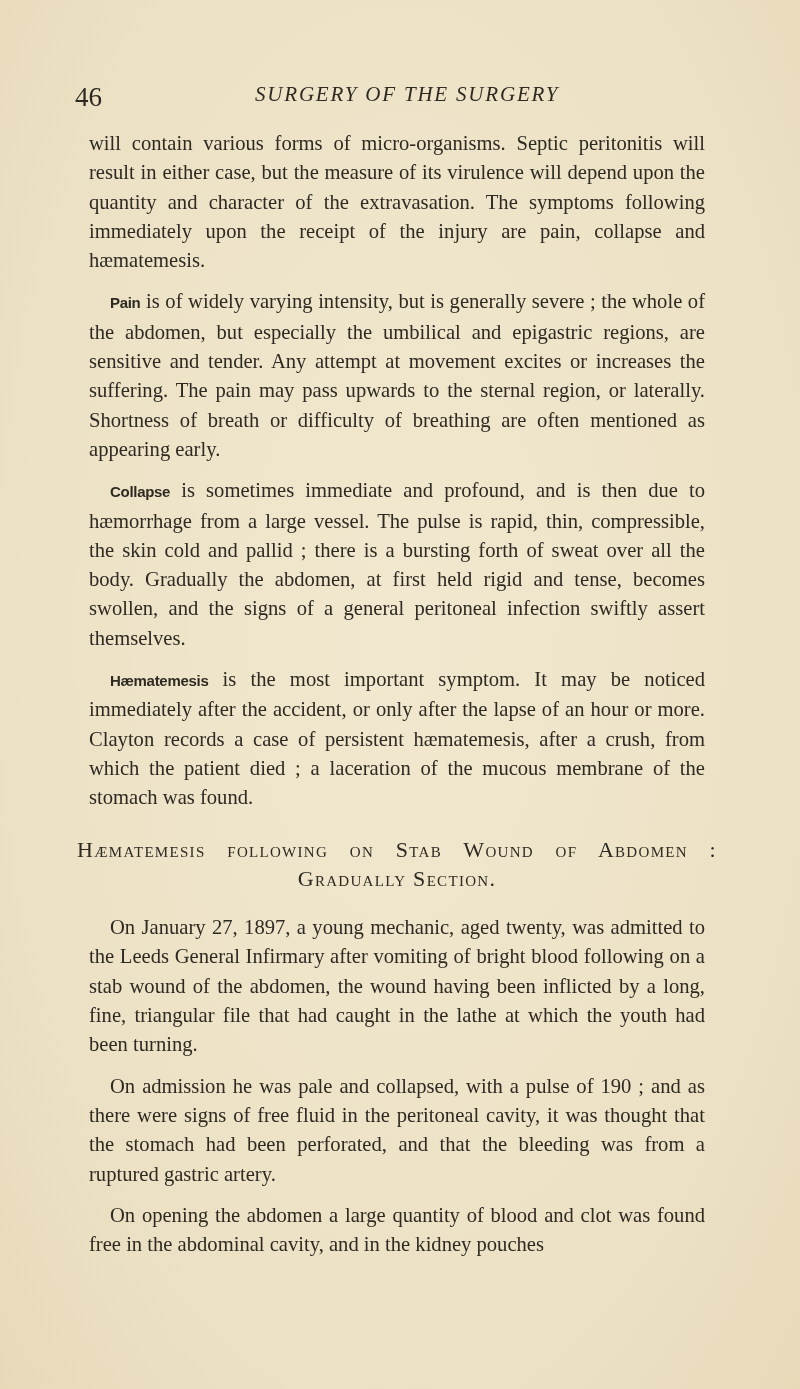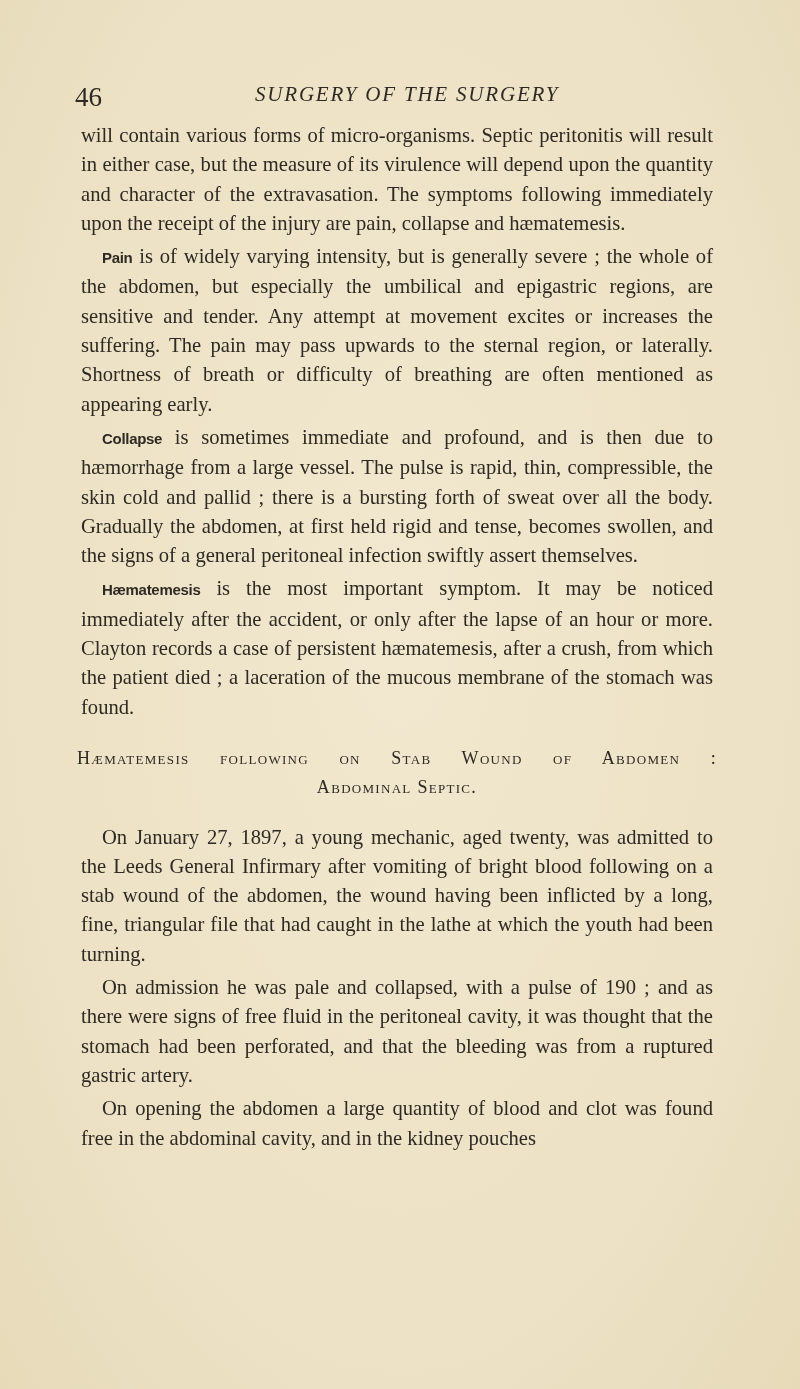--- a/index.html
+++ b/index.html
@@ -49,37 +49,37 @@
       position: absolute;
       top: 117px;
       left: 0;
       width: 640px;
       font-size: 20.6px;
       line-height: 29.3px;
       text-align: justify;
       hyphens: none;
     }
     .body-text p {
-      margin: 4px;
+      margin: 12px;
       text-indent: 0;
     }
     .body-text p.indent {
       text-indent: 21px;
     }
     .lead {
       font-weight: bold;
       font-family: "Liberation Sans Narrow", "Liberation Sans", sans-serif;
       font-size: 15px;
       letter-spacing: -0.3px;
     }
     .case-heading {
       margin: 22px 0 20px 0 !important;
       text-align: center;
       font-variant: small-caps;
-      font-size: 18px;
+      font-size: 22px;
       line-height: 29.3px;
       letter-spacing: 1.3px;
       text-indent: 0 !important;
     }
     .case-heading .line1 {
       display: block;
       text-align: justify;
       text-align-last: justify;
     }
     .case-heading .line2 {
@@ -97,20 +97,20 @@
   </div>
 
   <div class="body-text">
     <p><span>will contain various forms of micro-organisms. Septic peri­tonitis will result in either case, but the measure of its virulence will depend upon the quantity and character of the extravasation. The symptoms following immediately upon the receipt of the injury are pain, collapse and hæmatemesis.</span></p>
     <p class="indent"><span class="lead">Pain</span><span> is of widely varying intensity, but is generally severe ; the whole of the abdomen, but especially the umbilical and epigastric regions, are sensitive and tender. Any attempt at movement excites or increases the suffering. The pain may pass upwards to the sternal region, or laterally. Shortness of breath or difficulty of breathing are often mentioned as appearing early.</span></p>
     <p class="indent"><span class="lead">Collapse</span><span> is sometimes immediate and profound, and is then due to hæmorrhage from a large vessel. The pulse is rapid, thin, compressible, the skin cold and pallid ; there is a bursting forth of sweat over all the body. Gradually the abdomen, at first held rigid and tense, becomes swollen, and the signs of a general peritoneal infection swiftly assert them­selves.</span></p>
     <p class="indent"><span class="lead">Hæmatemesis</span><span> is the most important symptom. It may be noticed immediately after the accident, or only after the lapse of an hour or more. Clayton records a case of per­sistent hæmatemesis, after a crush, from which the patient died ; a laceration of the mucous membrane of the stomach was found.</span></p>
 
     <p class="case-heading">
       <span class="line1">Hæmatemesis following on Stab Wound of Abdomen :</span>
-      <span class="line2">Abdominal Septic.</span>
+      <span class="line2">Gradually Section.</span>
     </p>
 
     <p class="indent">On January 27, 1897, a young mechanic, aged twenty, was admitted to the Leeds General Infirmary after vomiting of bright blood following on a stab wound of the abdomen, the wound having been inflicted by a long, fine, triangular file that had caught in the lathe at which the youth had been turning.</p>
     <p class="indent">On admission he was pale and collapsed, with a pulse of 190 ; and as there were signs of free fluid in the peritoneal cavity, it was thought that the stomach had been perforated, and that the bleeding was from a ruptured gastric artery.</p>
     <p class="indent">On opening the abdomen a large quantity of blood and clot was found free in the abdominal cavity, and in the kidney pouches</p>
   </div>
 </div>
 
 </body></html>

